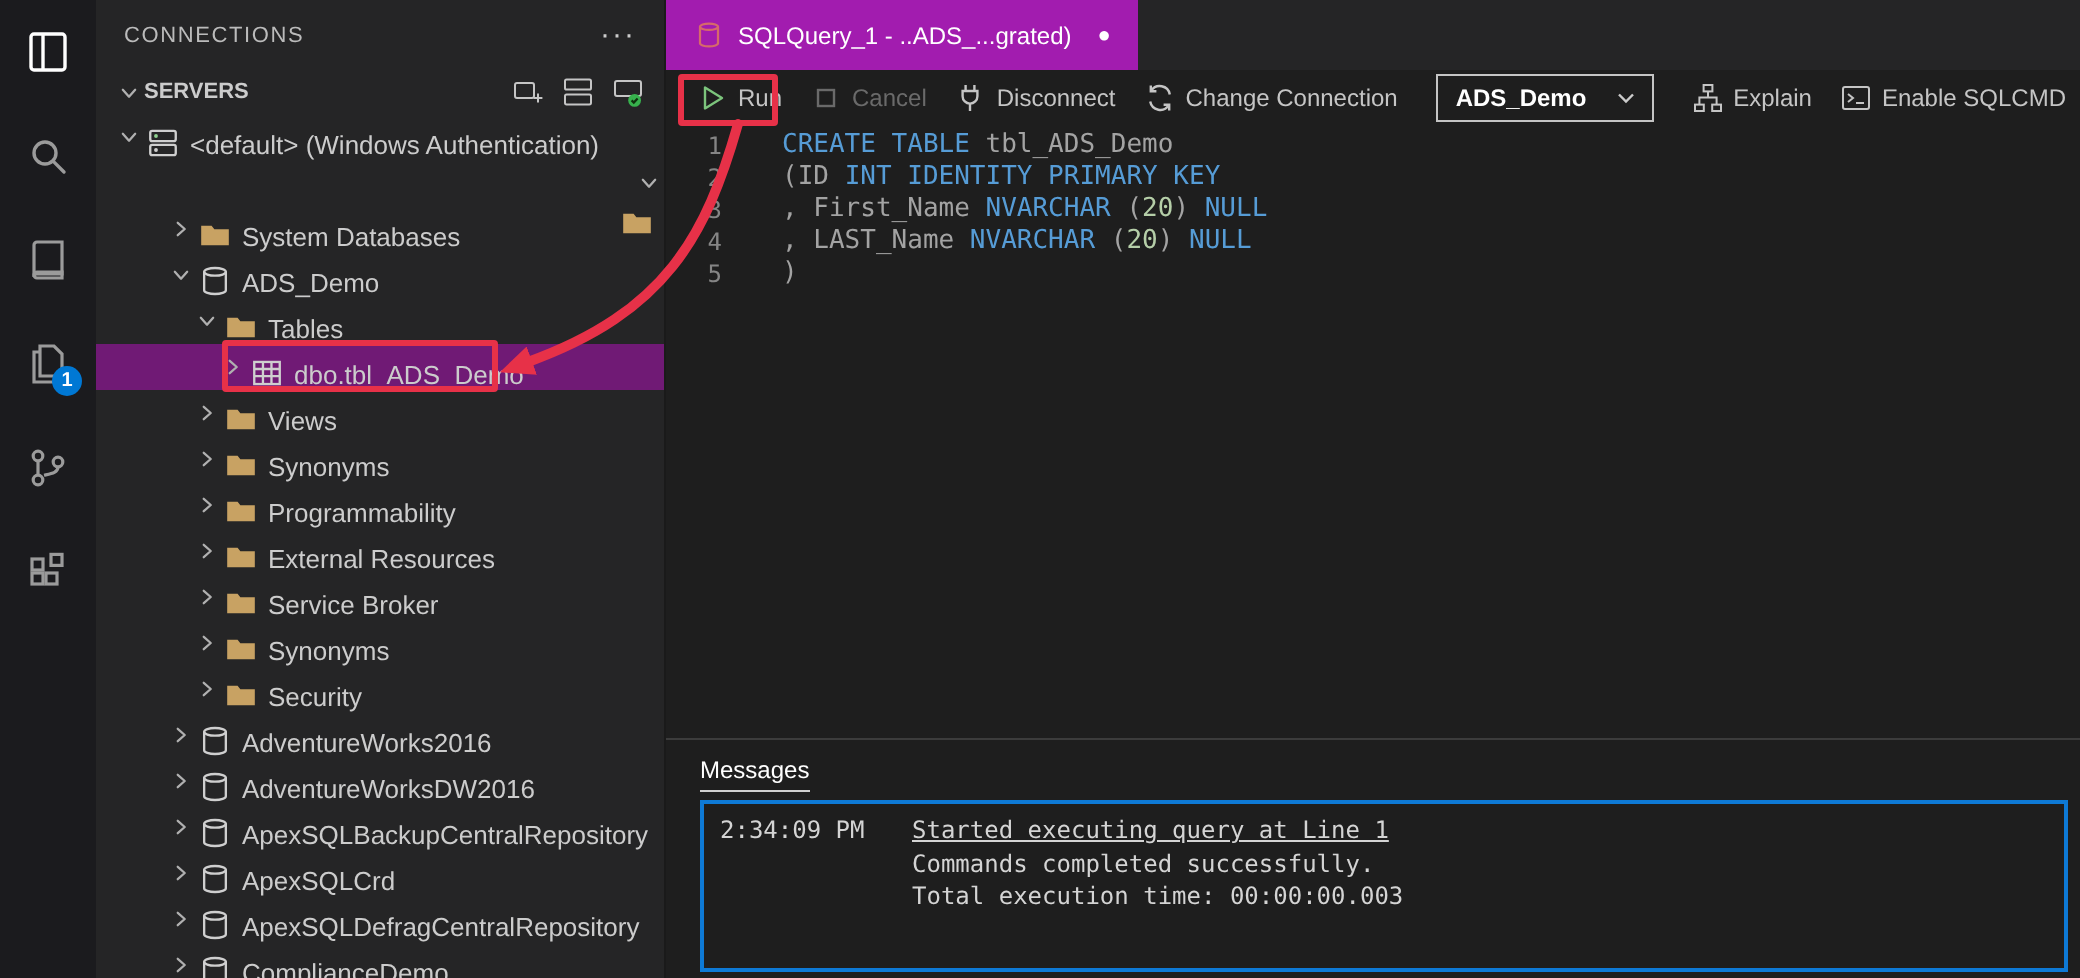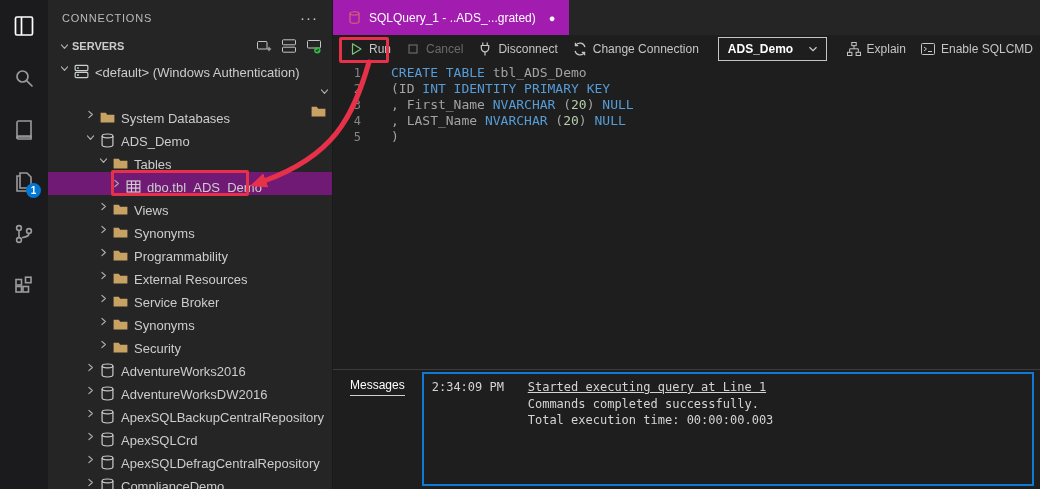--- a/index.html
+++ b/index.html
@@ -47,21 +47,21 @@
   .db-select{display:flex;align-items:center;width:162px;height:24px;margin:0 12px;padding:0 6px 0 9px;border:1px solid #c4c4c4;color:#ffffff;font-size:12px;font-weight:700;cursor:pointer;background:#1e1e1e}
   .dd-chevron{margin-left:auto;width:14px;height:14px;color:#cccccc;display:inline-flex}
   .dd-chevron svg{width:14px;height:14px}
 
   .editor-body{flex:1;padding-top:3px;font-family:"DejaVu Sans Mono","Liberation Mono",monospace;font-size:13px;line-height:16px;overflow:hidden;cursor:text}
   .code-line{display:flex;height:16px}
   .ln{width:28px;margin-right:30px;text-align:right;color:#858585;font-size:12px;flex:none}
   .code-text{white-space:pre}
 
   
-  .panel{height:120px;flex:none;border-top:1px solid #3c3c3c;background:#1e1e1e;display:flex;flex-direction:row}
+  .panel{height:120px;flex:none;border-top:1px solid #3c3c3c;background:#1e1e1e;display:flex;flex-direction:column}
   .panel-header{height:28px;flex:none;display:flex;align-items:flex-end;padding:0 0 2px 17px}
   .panel-tab{font-size:12px;color:#ffffff;padding-bottom:3px;border-bottom:1px solid #cfcfcf;cursor:pointer}
   .panel-body{flex:1;margin:2px 6px 3px 17px;border:2px solid #0e7ad6;padding:5px 8px;font-family:"DejaVu Sans Mono","Liberation Mono",monospace;font-size:12px;line-height:16.5px;color:#d4d4d4;overflow:hidden}
   .msg-row{display:flex}
   .msg-time{width:96px;flex:none}
   .msg-link{text-decoration:underline;cursor:pointer}
 
   
   .anno-box{position:absolute;border:3px solid #e73148;border-radius:2px;z-index:60;pointer-events:none}
   #annoRun{left:339px;top:37px;width:50px;height:26px}

